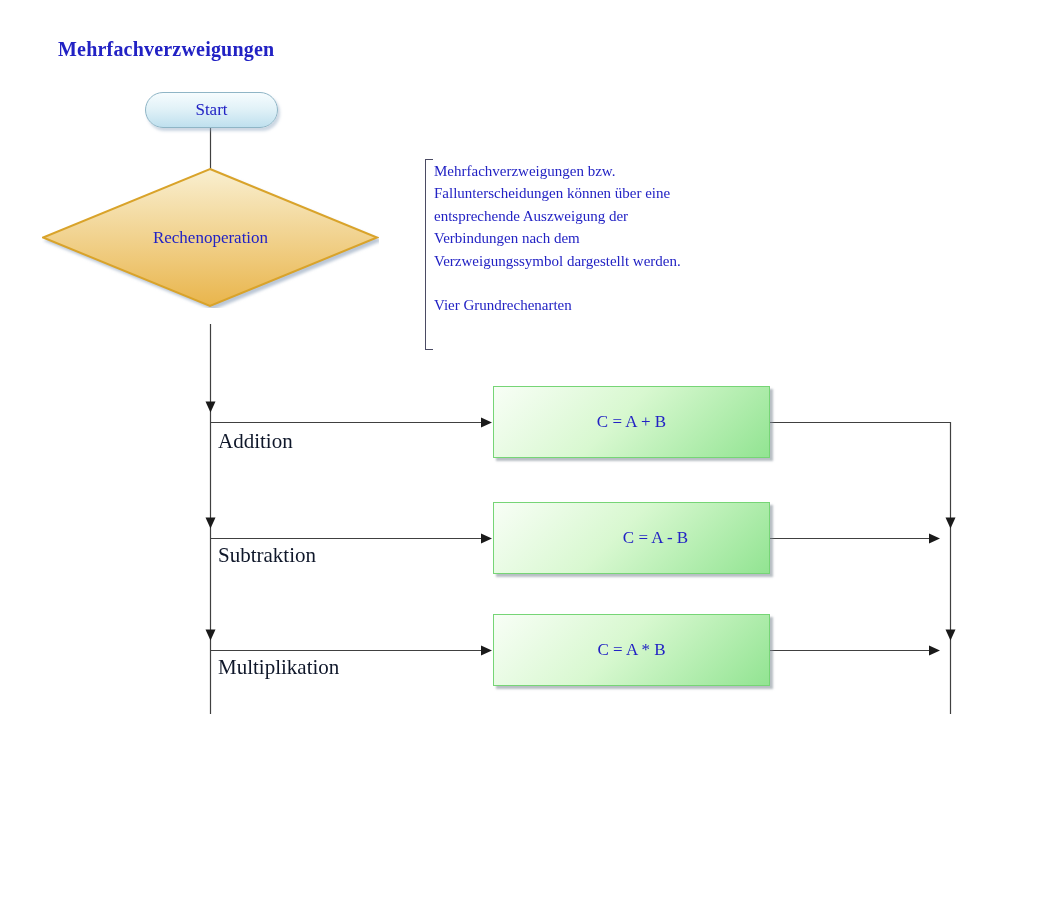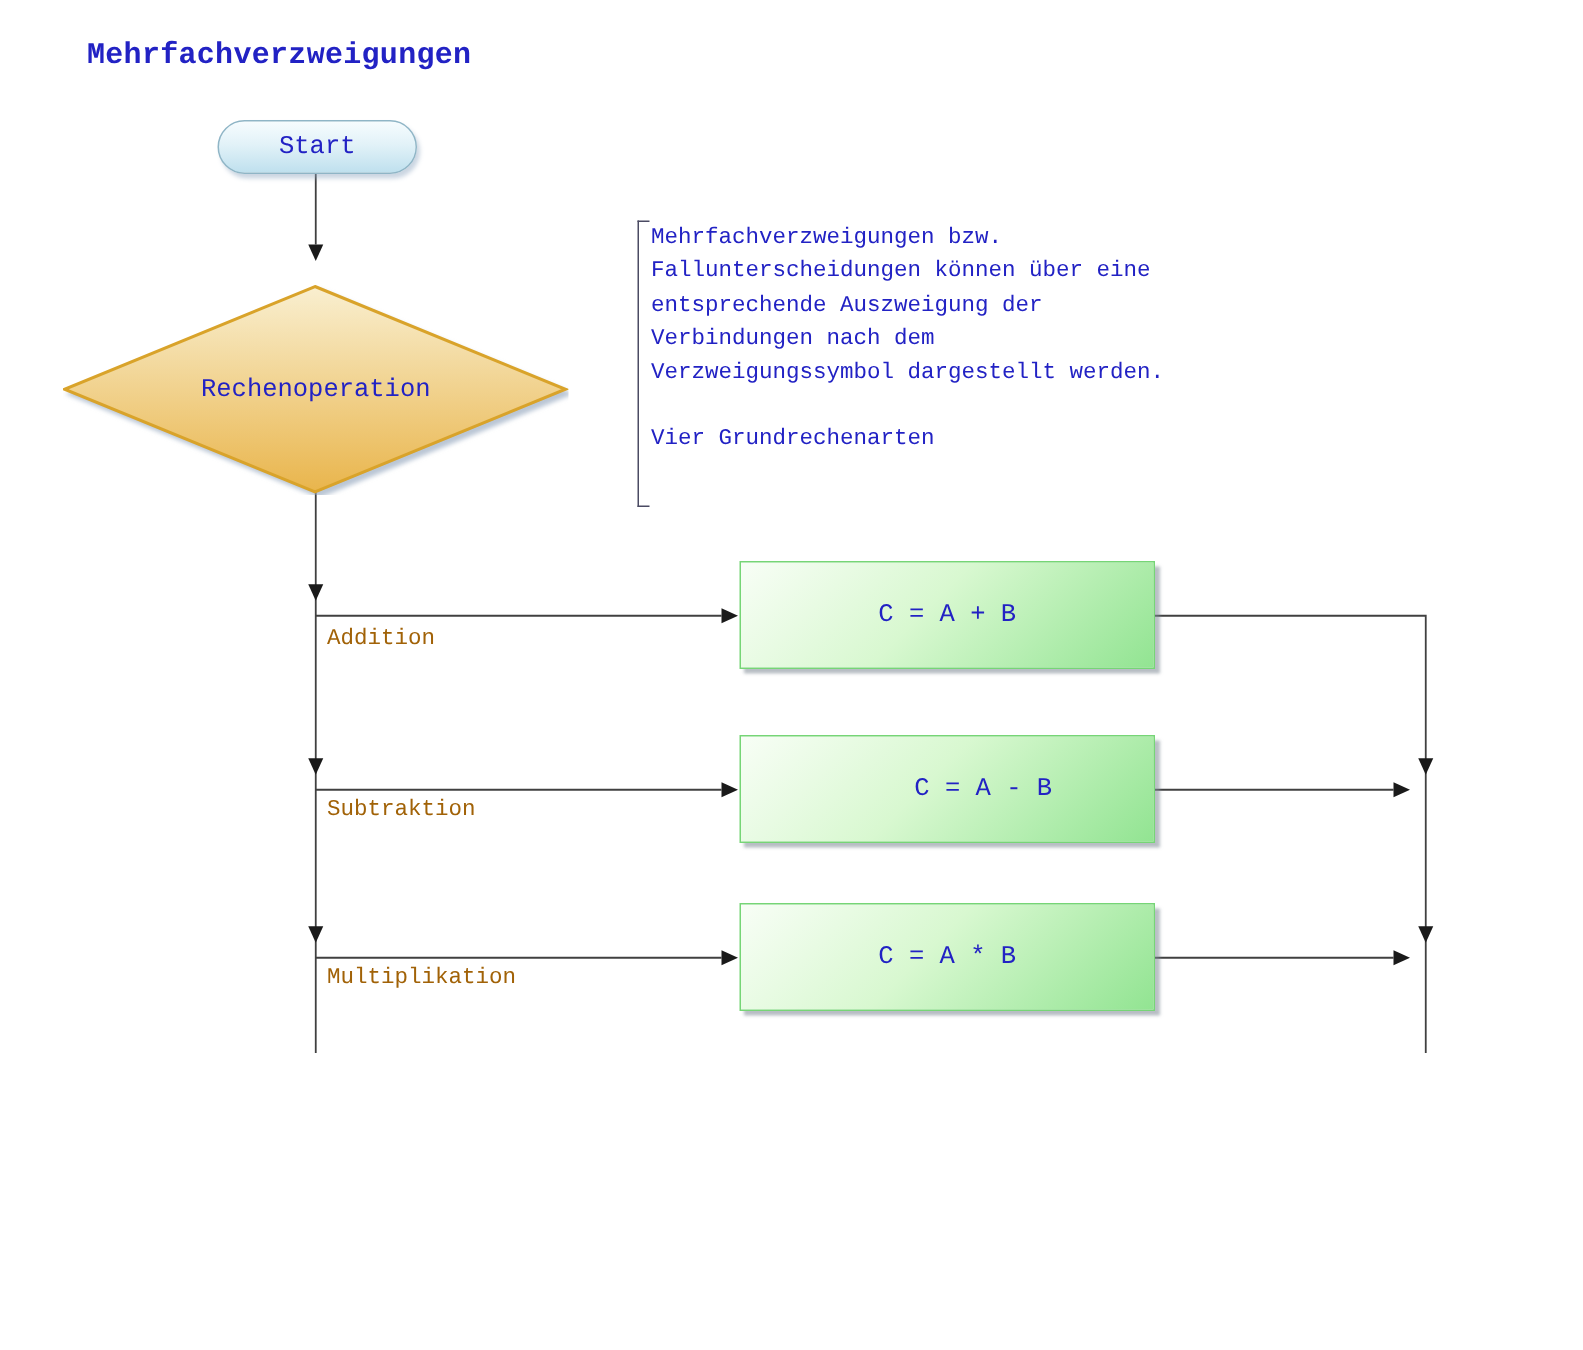--- a/index.html
+++ b/index.html
@@ -2,22 +2,23 @@
 <html><head>
 <meta charset="utf-8">
 <style>
   * { box-sizing: border-box; }
   html, body { margin: 0; padding: 0; background: #ffffff; }
   #canvas {
     position: relative;
     width: 1055px;
     height: 702px;
     background: #ffffff;
-    font-family: Liberation Mono, monospace;
+    font-family: Liberation Serif, serif;
     overflow: hidden;
+    margin-top: 12px;
   }
   #connectors {
     position: absolute;
     left: 0; top: 0;
     width: 1055px; height: 900px;
   }
   .page-title {
     position: absolute;
     left: 58px; top: 26px;
     font-size: 20px;
@@ -33,21 +34,21 @@
     background: linear-gradient(to bottom, #f6fcfe 0%, #e2f2f8 45%, #bfe0ee 100%);
     border: 1.5px solid #8fb5c6;
     box-shadow: 2px 3px 3px rgba(140,165,190,0.45);
     color: #2222c4;
     font-size: 17px;
   }
   .pill-start { left: 145px; top: 80px; width: 133px; height: 36px; border-radius: 18px; }
   .pill-end   { left: 887px; top: 826px; width: 128px; height: 37px; border-radius: 19px; }
   .diamond-wrap {
     position: absolute;
-    left: 42px; top: 190px;
+    left: 42px; top: 156px;
     width: 337px; height: 140px;
   }
   .diamond-wrap svg { display: block; }
   .diamond-label {
     position: absolute;
     inset: 0;
     display: flex;
     align-items: center;
     justify-content: center;
     color: #2222c4;
@@ -67,22 +68,22 @@
     color: #2222c4;
     font-size: 17px;
   }
   .op-box.b0 { top: 374px; }
   .op-box.b1 { top: 490px; padding-left: 48px; }
   .op-box.b2 { top: 602px; }
   .op-box.b3 { top: 712px; }
   .branch-label {
     position: absolute;
     left: 218px;
-    font-size: 15px;
-    color: #a16207;
+    font-size: 21px;
+    color: #0f172a;
   }
   .branch-label.b0 { top: 417px; }
   .branch-label.b1 { top: 531px; }
   .branch-label.b2 { top: 643px; }
   .branch-label.b3 { top: 730px; }
   .annotation-bracket {
     position: absolute;
     left: 425px; top: 147px;
     width: 8px; height: 191px;
     border-left: 1.5px solid #4b4b63;

